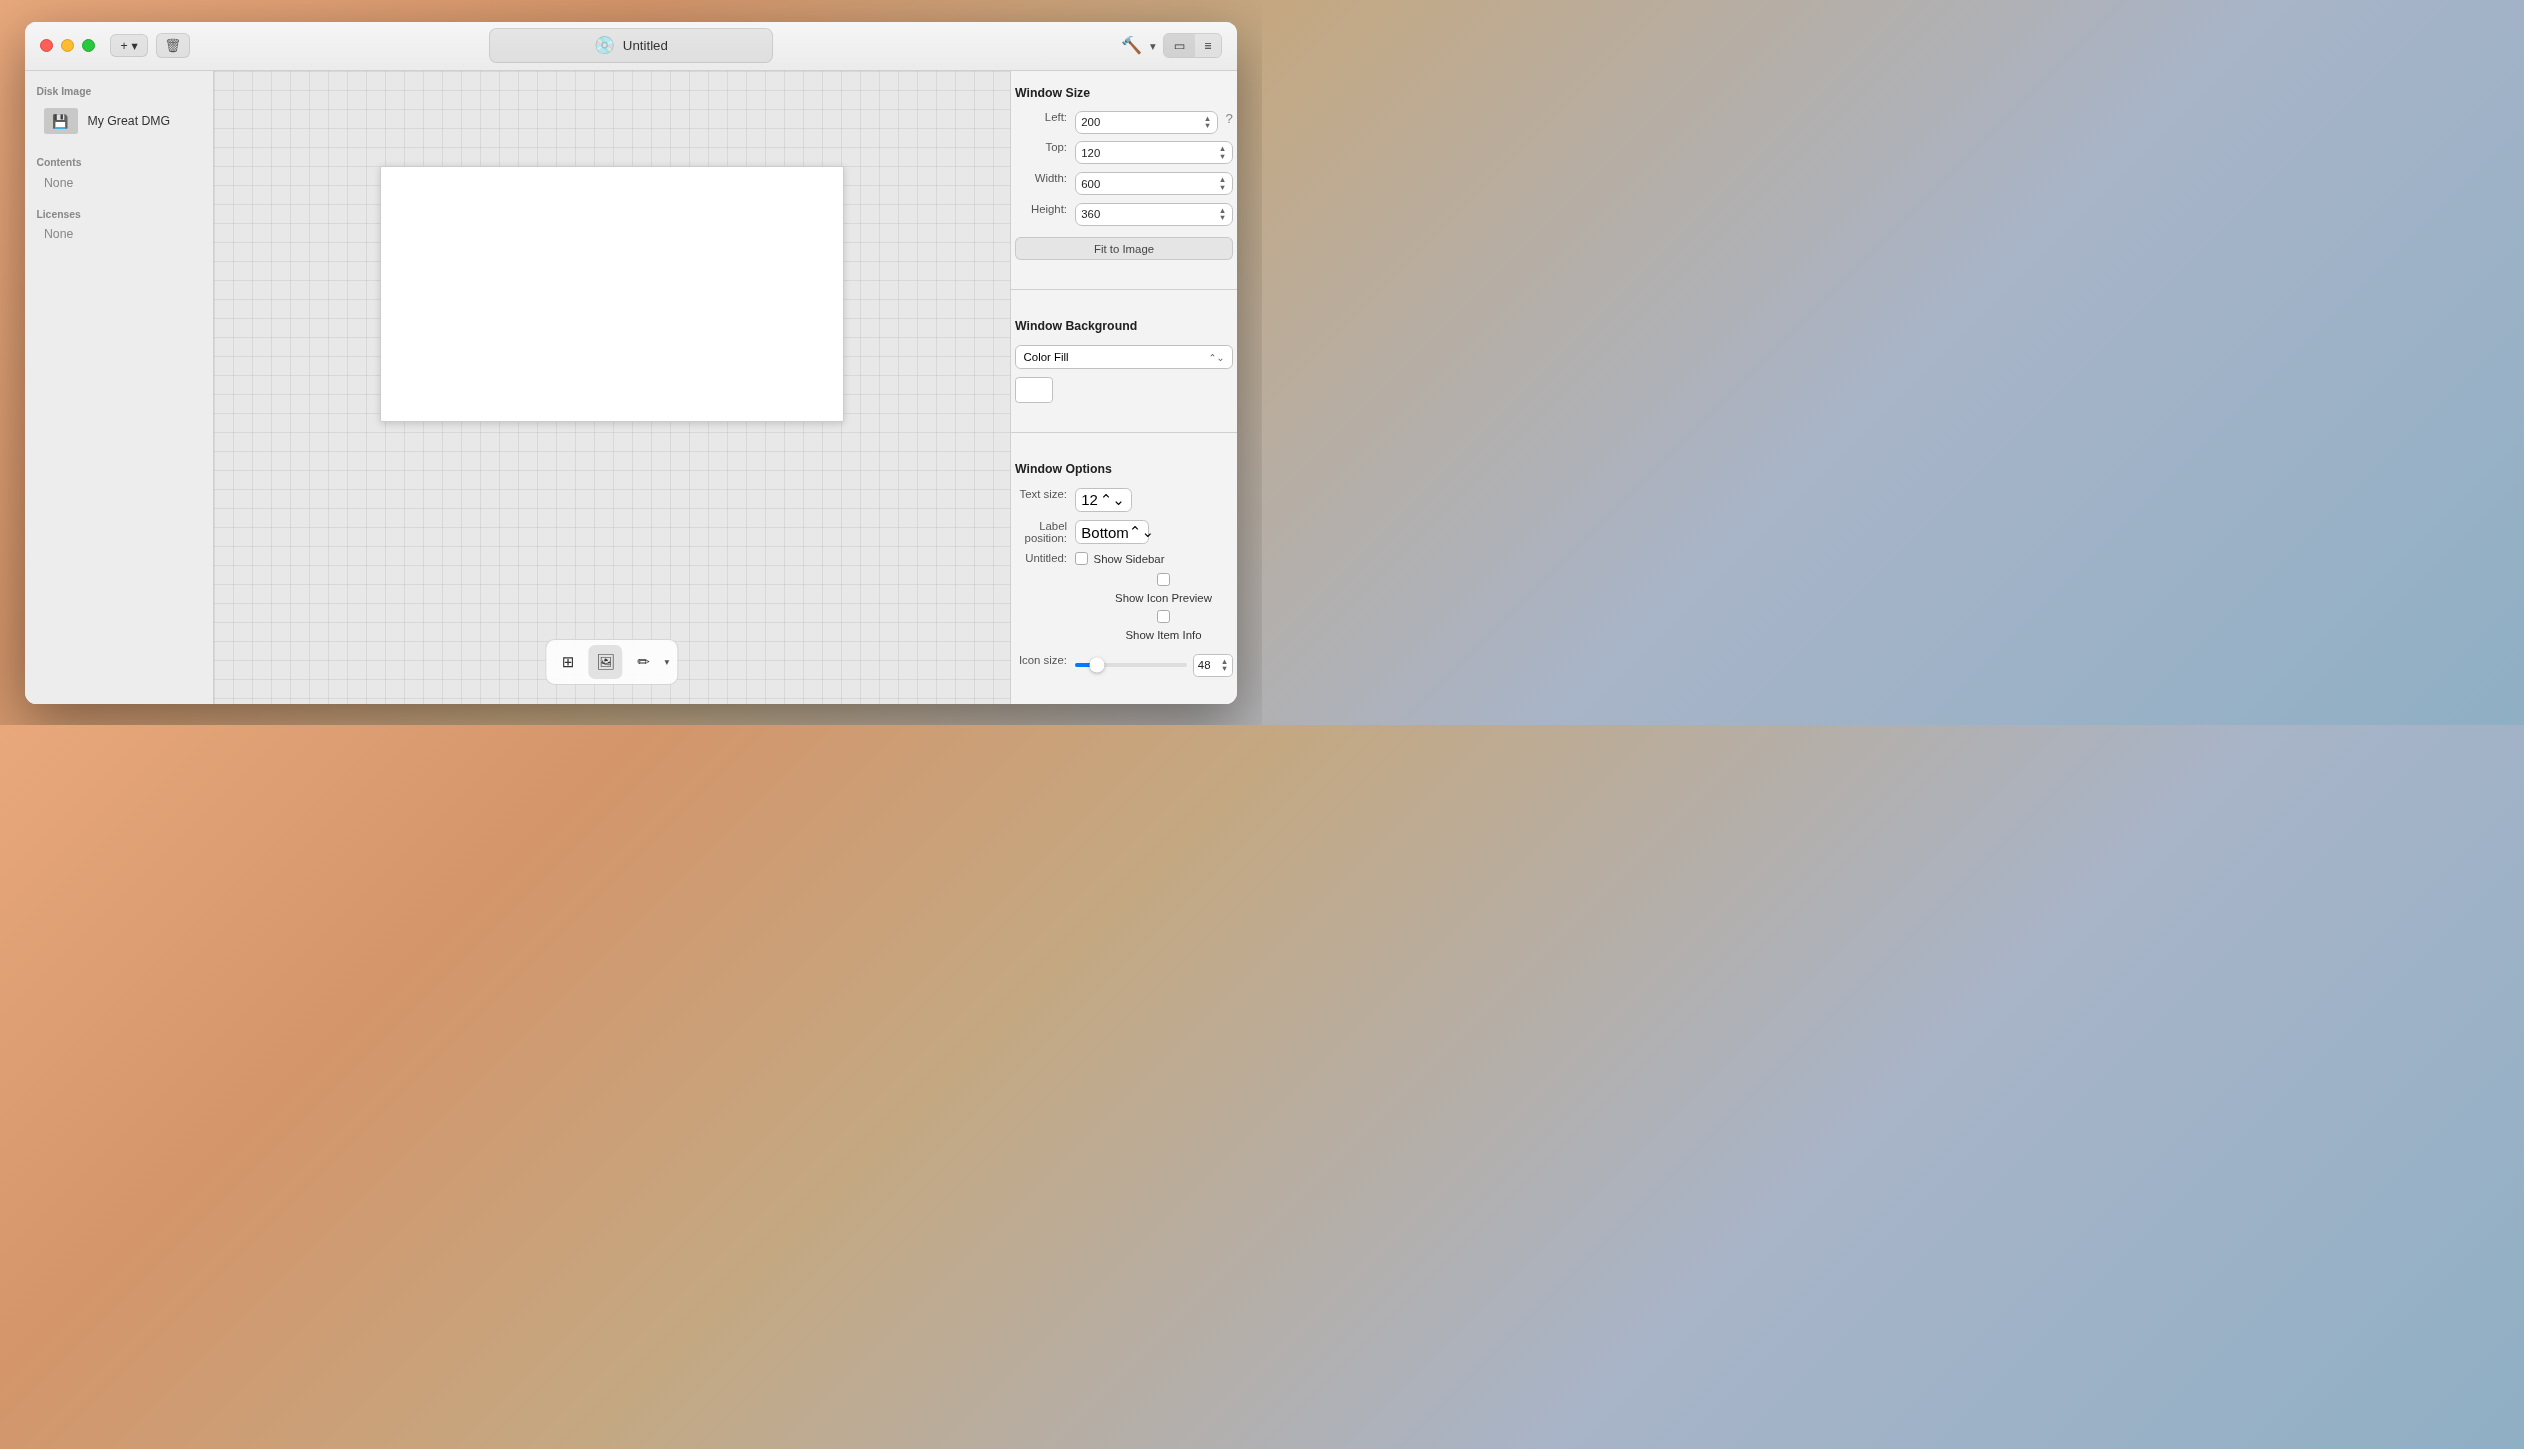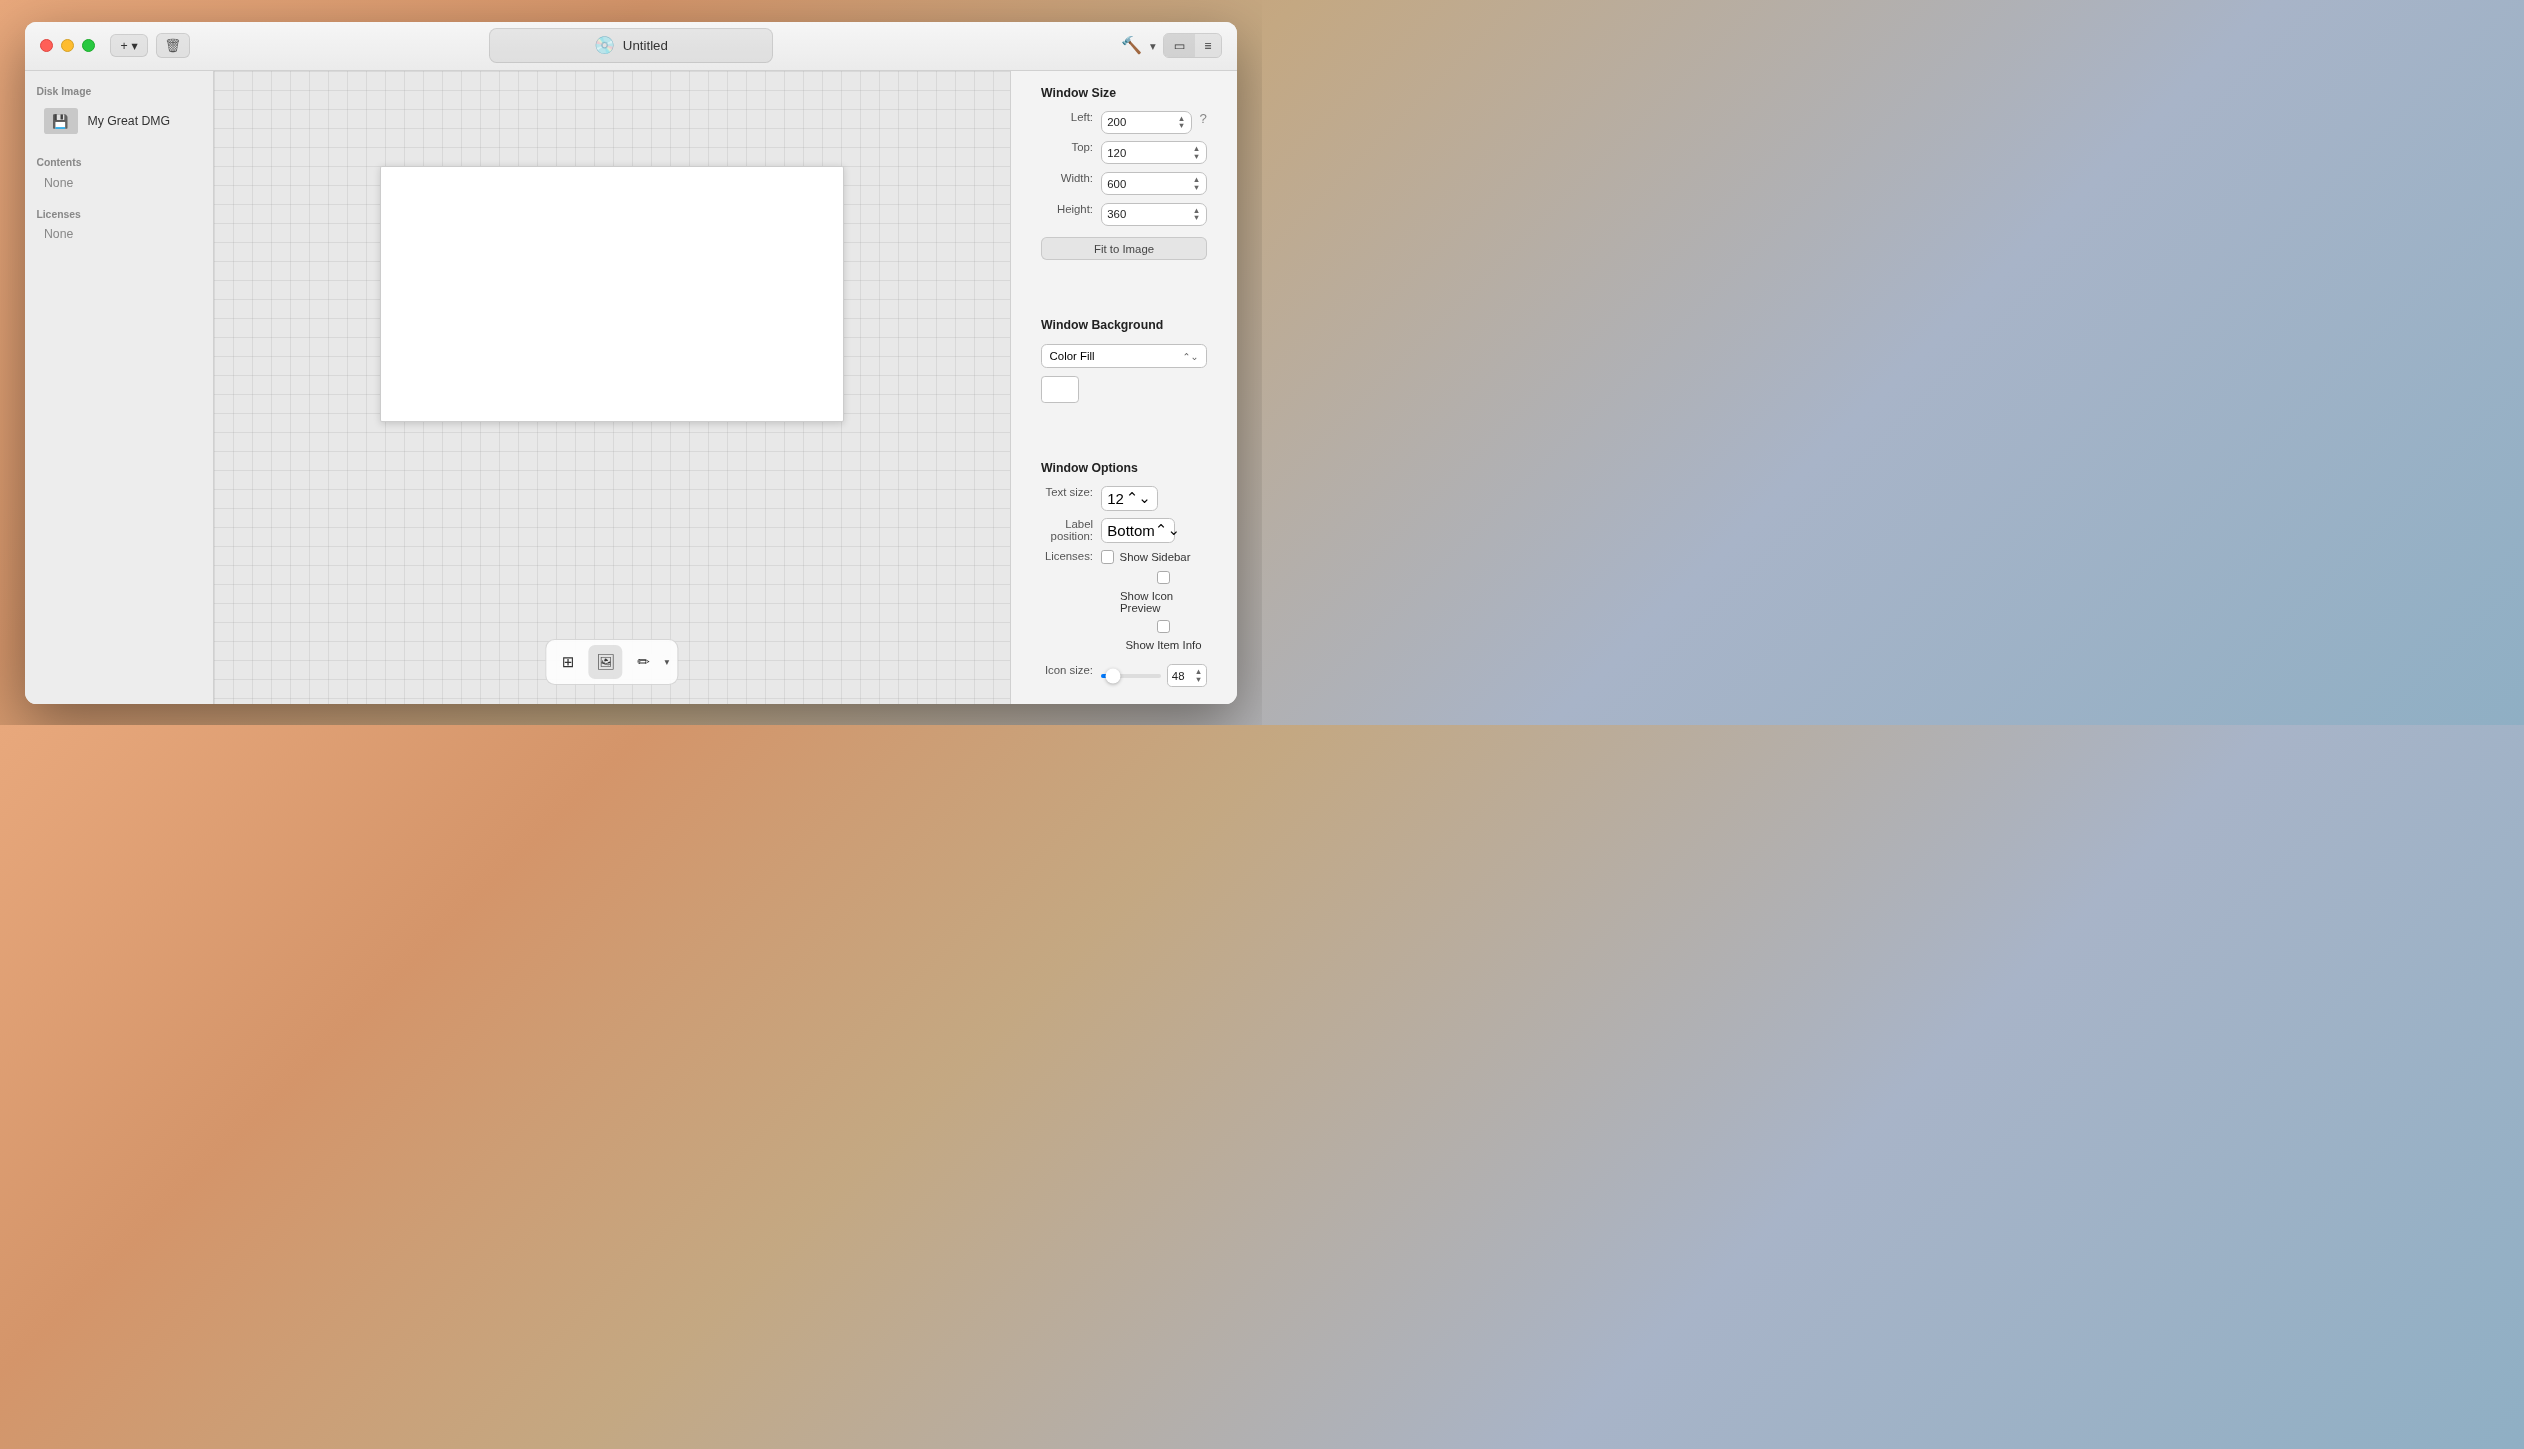--- a/index.html
+++ b/index.html
@@ -277,21 +277,21 @@
       padding: 0 3.8px;
       font-size: 9.5px;
       color: #555;
     }
 
     
     .right-panel {
       width: 227px;
       background: rgba(242, 242, 242, 0.95);
       border-left: 0.9px solid #d0d0d0;
-      padding: 15px 30px;
+      padding: 15px 4px;
       flex-shrink: 0;
       overflow-y: auto;
       display: flex;
       flex-direction: column;
       gap: 29px;
     }
 
     .panel-section-title {
       font-size: 12.3px;
       font-weight: 600;
@@ -653,21 +653,21 @@
 
         <div class="field-row">
           <span class="field-label">Label position:</span>
           <div class="text-size-select" style="width:74px;">
             <span>Bottom</span>
             <span>⌃⌄</span>
           </div>
         </div>
 
         <div class="field-row">
-          <span class="field-label">Licenses:</span>
+          <span class="field-label">Untitled:</span>
           <div style="display:flex;align-items:center;gap:5.7px;">
             <div class="checkbox"></div>
             <span class="checkbox-label">Show Sidebar</span>
           </div>
         </div>
 
         <div class="checkbox-row">
           <div class="checkbox"></div>
           <span class="checkbox-label">Show Icon Preview</span>
         </div>

